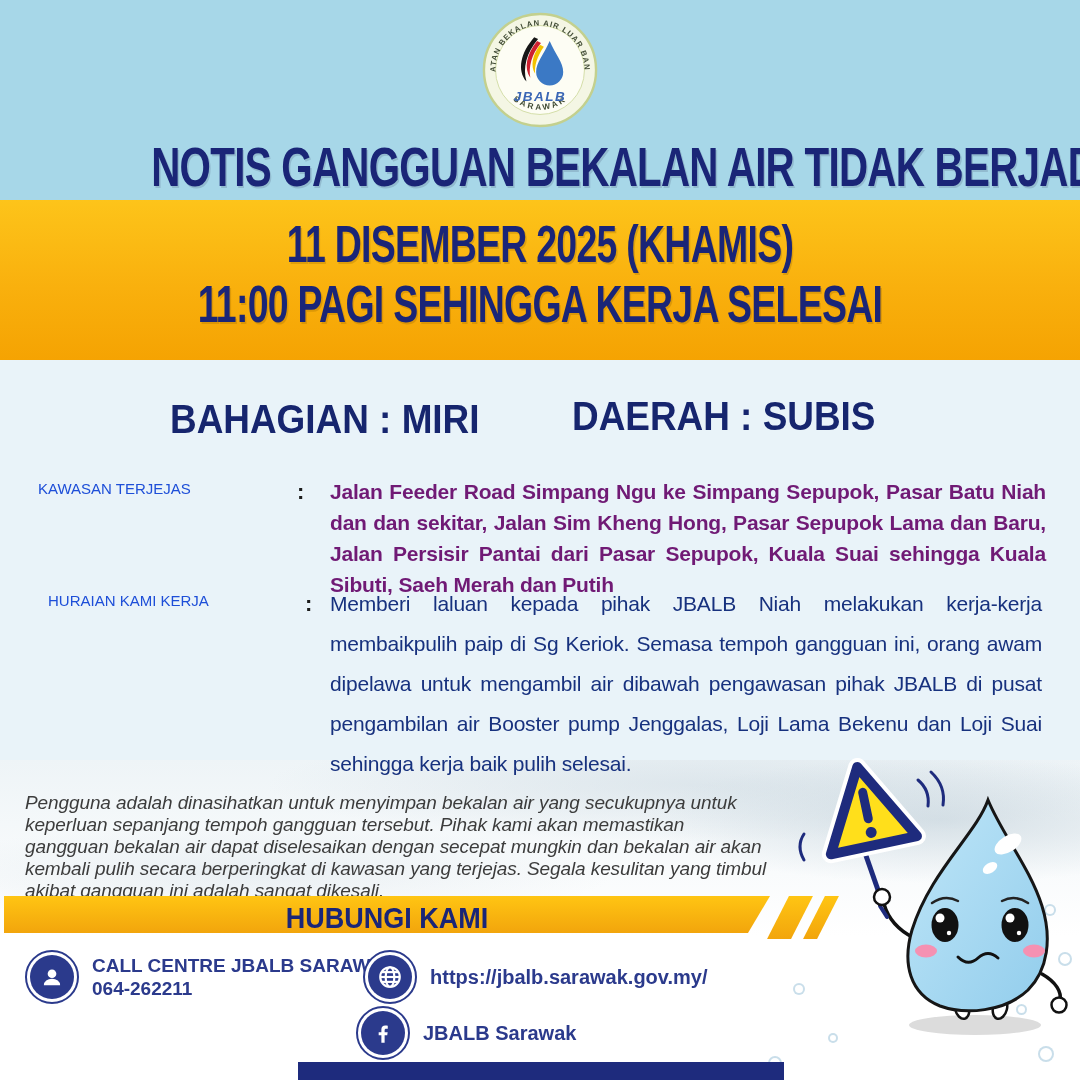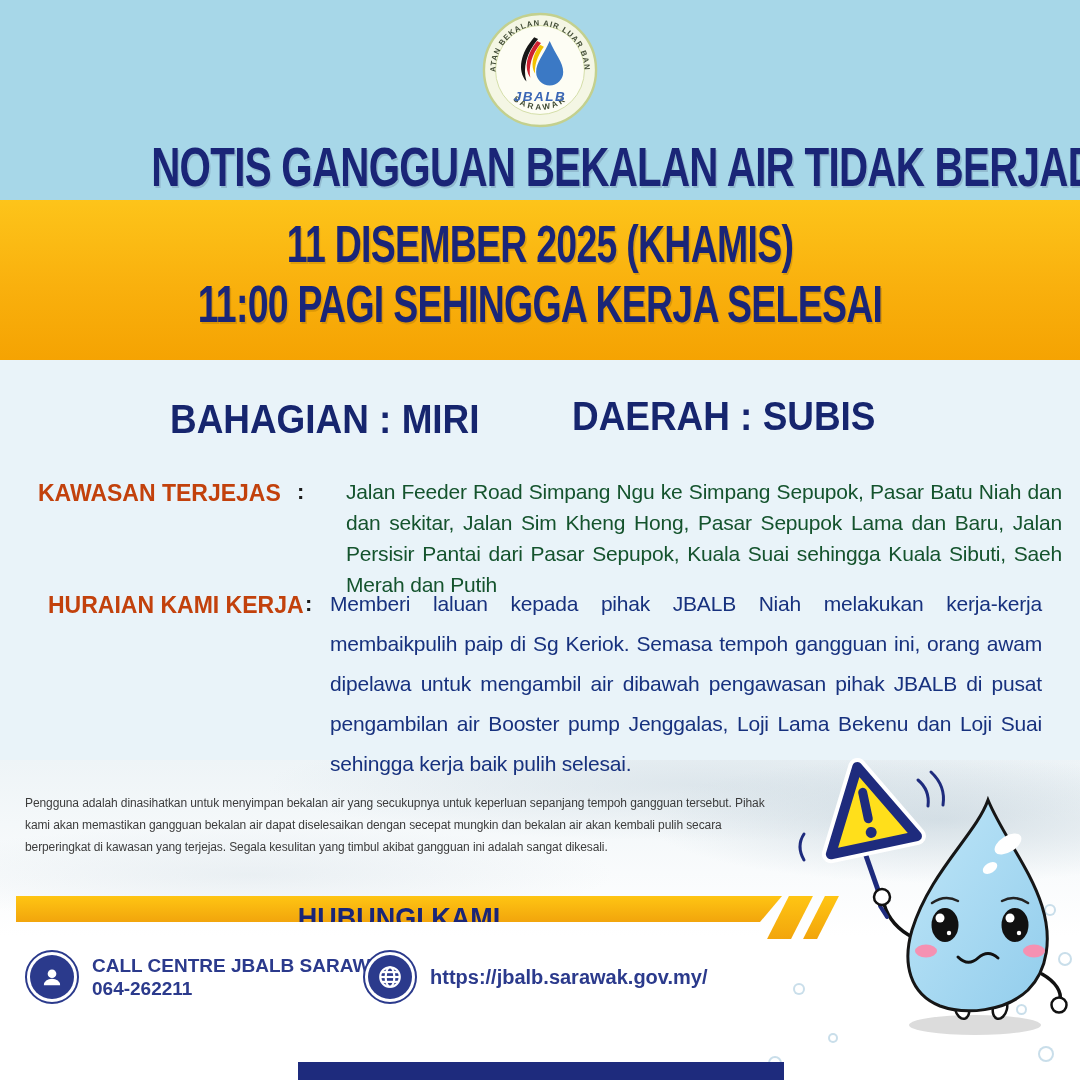--- a/index.html
+++ b/index.html
@@ -29,35 +29,35 @@
   .sched-line{position:absolute;left:0;width:1080px;text-align:center;white-space:nowrap;
     font-size:52px;font-weight:bold;color:#1a2577;transform:scaleX(.72);transform-origin:50% 50%;
     letter-spacing:-1px;text-shadow:2px 2px 0 rgba(160,105,0,.30);}
   .sched-1{top:214px;} .sched-2{top:274px;}
   
   .region{position:absolute;font-size:41px;font-weight:bold;color:#16256e;white-space:nowrap;
     transform:scaleX(.9);transform-origin:0 50%;}
   .region-bahagian{left:170px;top:396px;}
   .region-daerah{left:572px;top:393px;}
   
-  .info-label{position:absolute;font-size:23px;font-weight:bold;color:#c2410c;white-space:nowrap;}
+  .info-label{position:absolute;font-size:15px;font-weight:normal;color:#1d4ed8;white-space:nowrap;}
   .info-colon{position:absolute;font-size:22px;font-weight:bold;color:#1c1c1c;}
   .kawasan-label{left:38px;top:480px;}
   .kawasan-colon{left:297px;top:479px;}
-  .kawasan-text{position:absolute;left:346px;top:476px;width:716px;
-    font-size:21px;font-weight:normal;color:#14532d;line-height:31px;text-align:justify;letter-spacing:-.2px;}
+  .kawasan-text{position:absolute;left:330px;top:476px;width:716px;
+    font-size:21px;font-weight:bold;color:#701a75;line-height:31px;text-align:justify;letter-spacing:-.2px;}
   .huraian-label{left:48px;top:592px;}
   .huraian-colon{left:305px;top:591px;}
   .huraian-text{position:absolute;left:330px;top:584px;width:712px;
     font-size:21px;font-weight:normal;color:#17317e;line-height:40px;text-align:justify;letter-spacing:-.2px;}
   
   .advisory{position:absolute;left:25px;top:792px;width:742px;
-    font-size:12px;color:#3c3c3c;line-height:22px;letter-spacing:-.1px;}
-  
-  .hubungi-bar{position:absolute;left:16px;top:896px;width:766px;height:26px;
+    font-size:19px;font-style:italic;color:#3c3c3c;line-height:22px;letter-spacing:-.1px;}
+  
+  .hubungi-bar{position:absolute;left:4px;top:896px;width:766px;height:37px;
     background:linear-gradient(180deg,#ffc513 0%,#f2a50c 100%);
     clip-path:polygon(0 0,100% 0,calc(100% - 22px) 100%,0 100%);}
   .hubungi-text{width:100%;height:43px;line-height:43px;text-align:center;
     font-size:30px;font-weight:bold;color:#1a2577;transform:scaleX(.9);transform-origin:50% 50%;letter-spacing:0;}
   .bar-stripe{position:absolute;top:896px;height:43px;transform:skewX(-27deg);
     background:linear-gradient(180deg,#ffc513 0%,#f2a50c 100%);}
   .stripe-1{left:778px;width:24px;}
   .stripe-2{left:814px;width:14px;}
   
   .contact{position:absolute;display:flex;align-items:center;gap:13px;}
@@ -166,20 +166,32 @@
             <line x1="4.3" y1="16.5" x2="19.7" y2="16.5"></line>
         </svg>
       </div>
     </div>
     <div class="contact-lines">
       <div class="contact-line big">https://jbalb.sarawak.gov.my/</div>
     </div>
   </div>
 
 
+  <div class="contact c4">
+    <div class="icon-ring">
+      <div class="icon-core">
+        <svg viewBox="0 0 24 24">
+          <path fill="#ffffff" d="M13.5,21 v-7 h2.4 l0.4,-2.8 h-2.8 v-1.8 c0,-0.8 0.3,-1.4 1.5,-1.4 h1.4 V5.3 C15.9,5.2 15,5 14,5 c-2.1,0 -3.5,1.3 -3.5,3.6 v2.6 H8 V14 h2.5 v7 Z"></path>
+        </svg>
+      </div>
+    </div>
+    <div class="contact-lines">
+      <div class="contact-line big">JBALB Sarawak</div>
+    </div>
+  </div>
 
   <svg class="mascot" viewBox="0 0 290 330">
     <defs>
       <linearGradient id="dropGrad" x1="0" y1="0" x2="1" y2="1">
         <stop offset="0" stop-color="#bfe6f8"></stop>
           <stop offset="1" stop-color="#92cdec"></stop>
       </linearGradient>
     </defs>
 
     <ellipse cx="185" cy="283" rx="66" ry="10" fill="#dcdcdc"></ellipse>

